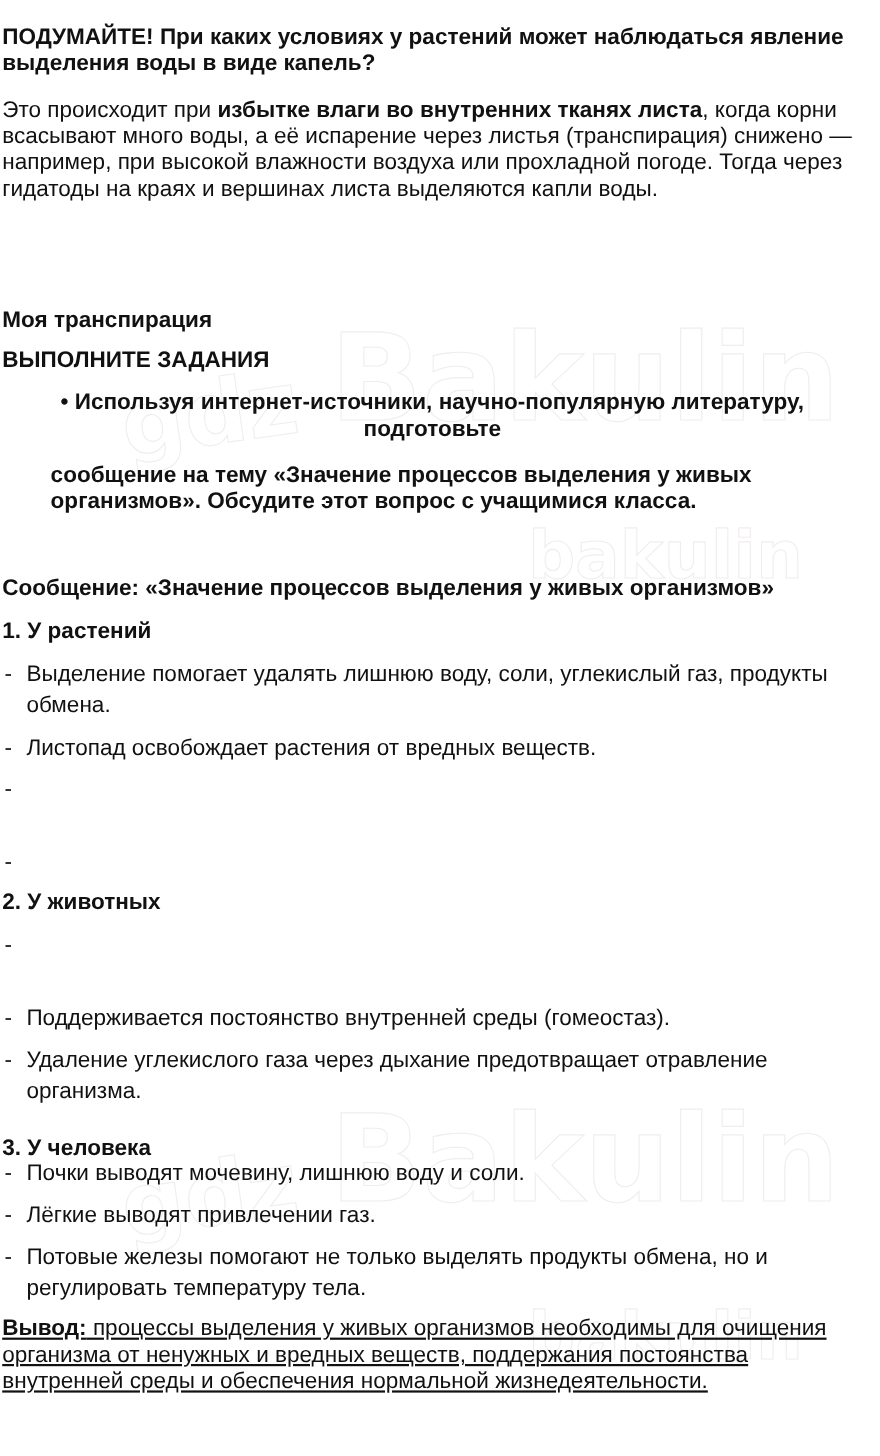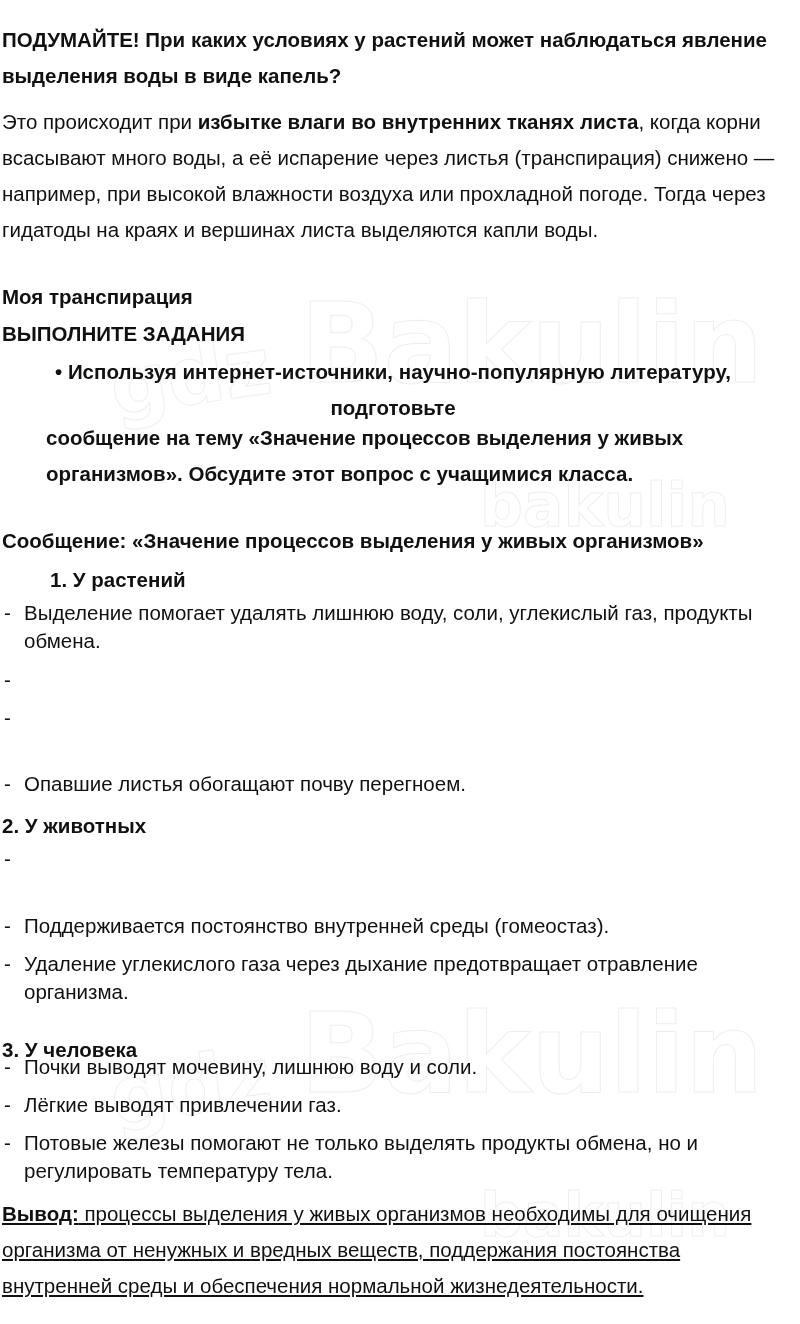--- a/index.html
+++ b/index.html
@@ -32,21 +32,21 @@
     .content {
       position: relative;
       z-index: 1;
       padding: 0 0 0 2px;
     }
     .p {
       position: absolute;
       left: 2px;
       right: 16px;
       font-size: 20.5px;
-      line-height: 36px;
+      line-height: 24px;
       margin: 0;
     }
     .bold { font-weight: bold; }
     .bullet {
       position: absolute;
       left: 2px;
       right: 4px;
       font-size: 20.5px;
       line-height: 28px;
       padding-left: 22px;
@@ -65,43 +65,43 @@
   <span class="wm" style="left:110px; top:330px; font-size:80px; transform:rotate(-8deg);">gdz</span>
   <span class="wm" style="left:480px; top:470px; font-size:60px;">bakulin</span>
   <span class="wm" style="left:300px; top:990px; font-size:110px;">Bakulin</span>
   <span class="wm" style="left:110px; top:1040px; font-size:80px; transform:rotate(-8deg);">gdz</span>
   <span class="wm" style="left:480px; top:1180px; font-size:60px;">bakulin</span>
 </div>
 
 <div class="content">
 
   <div class="p bold" style="top:22px;">ПОДУМАЙТЕ! При каких условиях у растений может наблюдаться явление выделения воды в виде капель?</div>
-  <div class="p" style="top:88px;margin-top:16px;"><span>Это происходит при </span><span class="bold">избытке влаги во внутренних тканях листа</span><span>, когда корни всасывают много воды, а её испарение через листья (транспирация) снижено — например, при высокой влажности воздуха или прохладной погоде. Тогда через гидатоды на краях и вершинах листа выделяются капли воды.</span></div>
+  <div class="p" style="top:88px;"><span>Это происходит при </span><span class="bold">избытке влаги во внутренних тканях листа</span><span>, когда корни всасывают много воды, а её испарение через листья (транспирация) снижено — например, при высокой влажности воздуха или прохладной погоде. Тогда через гидатоды на краях и вершинах листа выделяются капли воды.</span></div>
 
   <div class="p bold" style="top:279px;">Моя транспирация</div>
   <div class="p bold" style="top:316px;">ВЫПОЛНИТЕ ЗАДАНИЯ</div>
   <div class="p bold" style="top:354px;text-align:center;">• Используя интернет-источники, научно-популярную литературу, подготовьте</div>
   <div class="p bold" style="top:420px;margin-left:44px;">сообщение на тему «Значение процессов выделения у живых организмов». Обсудите этот вопрос с учащимися класса.</div>
 
   <div class="p bold" style="top:523px; white-space:nowrap;">Сообщение: «Значение процессов выделения у живых организмов»</div>
 
-  <div class="p bold" style="top:562px;margin-left:48px;">1. У растений</div>
+  <div class="p bold" style="top:562px;">1. У растений</div>
   <div class="bullet" style="top:599px;">
     <span class="dash">-</span>
     <span>Выделение помогает удалять лишнюю воду, соли, углекислый газ, продукты обмена.</span>
   </div>
   <div class="bullet" style="top:666px;">
     <span class="dash">-</span>
+    <span>Листопад освобождает растения от вредных веществ.</span>
   </div>
   <div class="bullet" style="top:704px;">
     <span class="dash">-</span>
   </div>
   <div class="bullet" style="top:770px;">
     <span class="dash">-</span>
-    <span>Опавшие листья обогащают почву перегноем.</span>
   </div>
 
   <div class="p bold" style="top:808px;">2. У животных</div>
   <div class="bullet" style="top:845px;">
     <span class="dash">-</span>
   </div>
   <div class="bullet" style="top:912px;">
     <span class="dash">-</span>
     <span>Поддерживается постоянство внутренней среды (гомеостаз).</span>
   </div>

